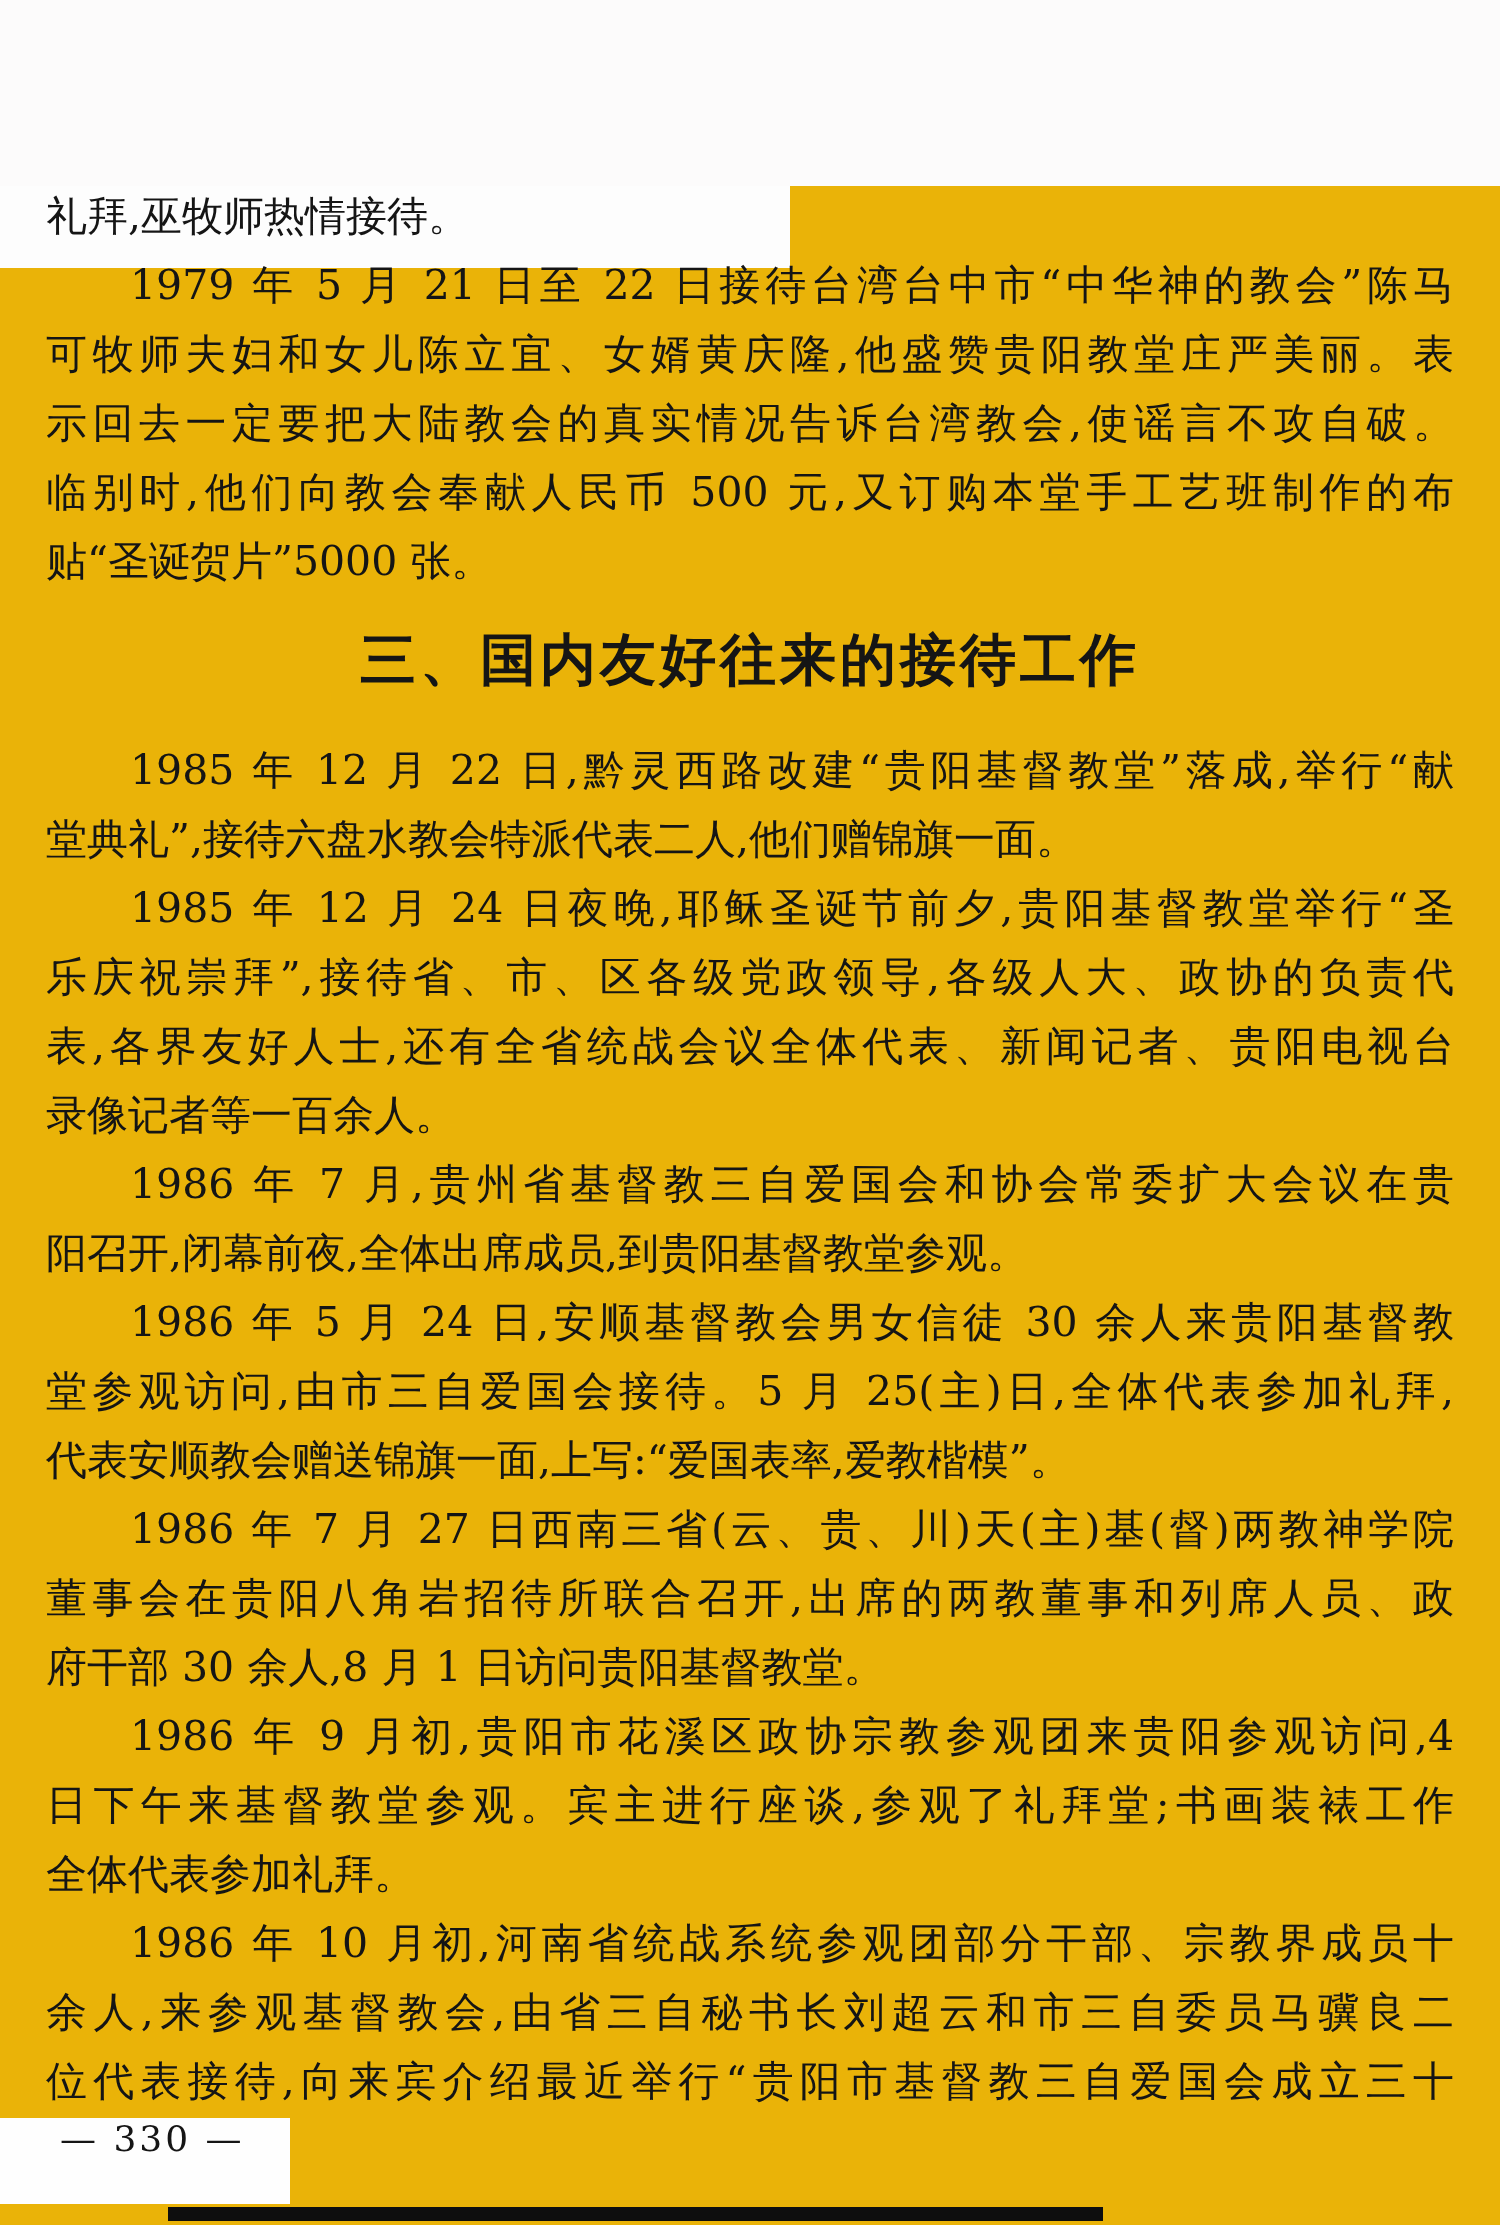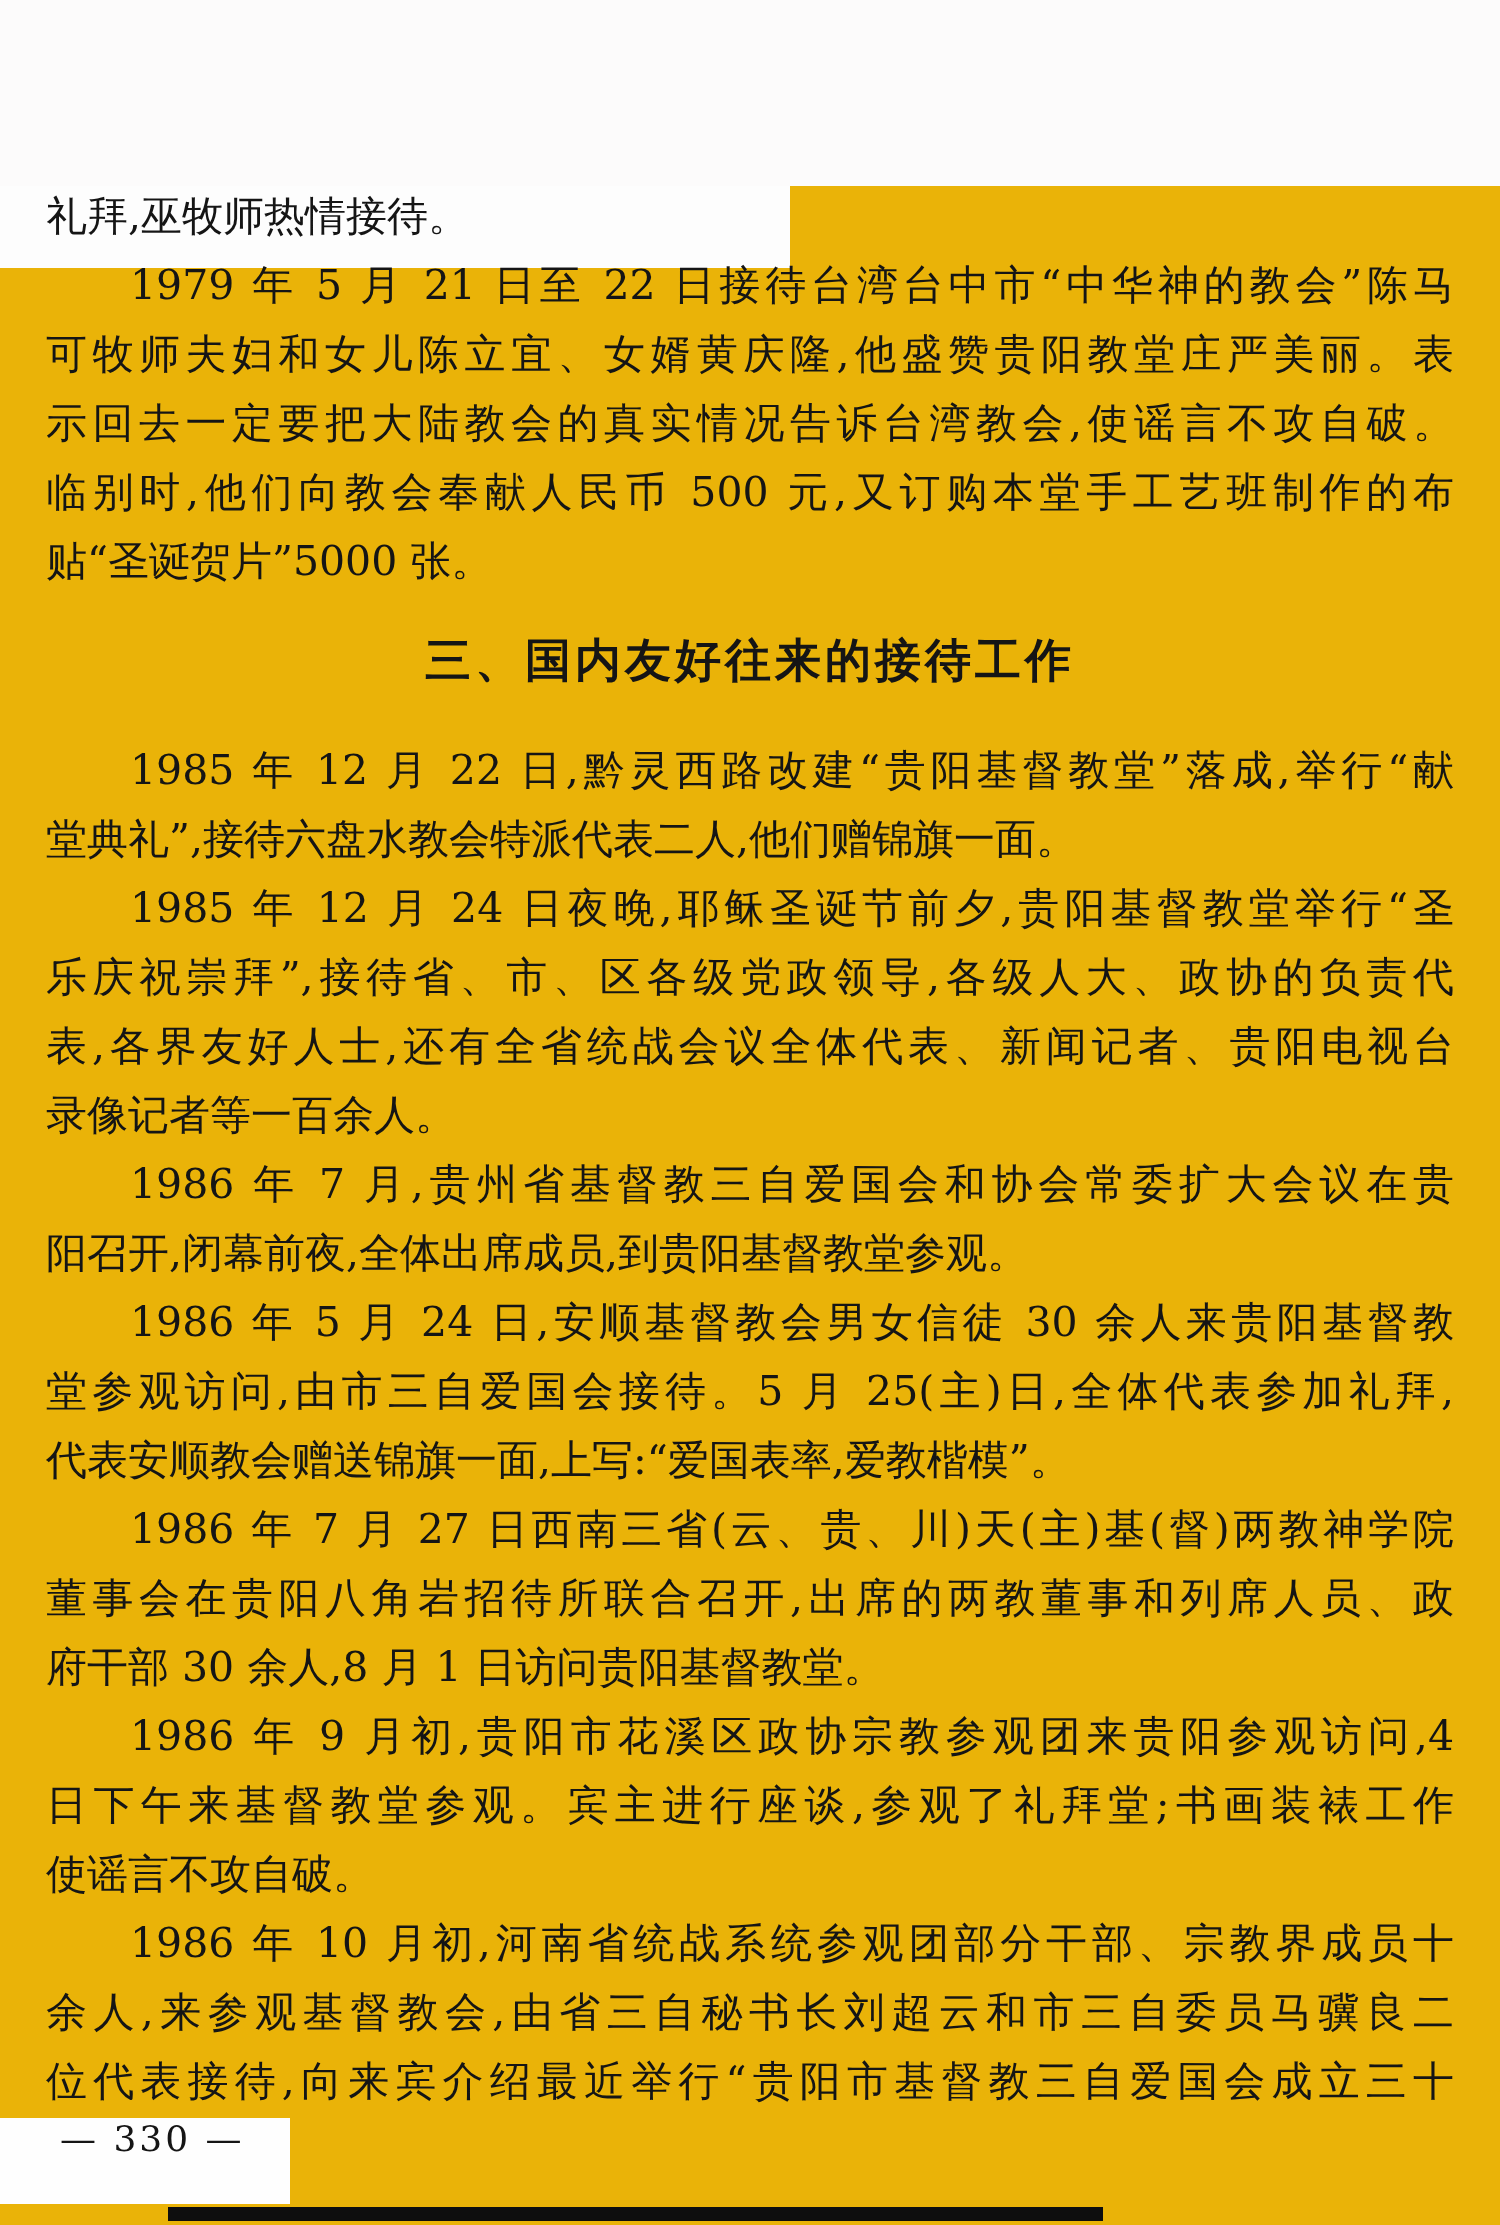--- a/index.html
+++ b/index.html
@@ -48,21 +48,21 @@
     overflow: hidden;
     text-align: justify;
     text-align-last: justify;
     text-justify: inter-character;
   }
   .line.indent { padding-left: 84px; }
   .line.end { text-align: left; text-align-last: left; }
   .heading {
     font-family: "DejaVu Sans", "Liberation Sans", sans-serif;
     font-weight: 700;
-    font-size: 46px;
+    font-size: 56px;
     line-height: 84px;
     height: 84px;
     margin-top: 22px;
     margin-bottom: 34px;
     text-align: right;
     text-align-last: center;
     letter-spacing: 4px;
     white-space: nowrap;
   }
   .page-number {
@@ -107,21 +107,21 @@
       <div class="line indent">1986 年 7 月,贵州省基督教三自爱国会和协会常委扩大会议在贵</div>
       <div class="line end">阳召开,闭幕前夜,全体出席成员,到贵阳基督教堂参观。</div>
       <div class="line indent">1986 年 5 月 24 日,安顺基督教会男女信徒 30 余人来贵阳基督教</div>
       <div class="line">堂参观访问,由市三自爱国会接待。5 月 25(主)日,全体代表参加礼拜,</div>
       <div class="line end">代表安顺教会赠送锦旗一面,上写:“爱国表率,爱教楷模”。</div>
       <div class="line indent">1986 年 7 月 27 日西南三省(云、贵、川)天(主)基(督)两教神学院</div>
       <div class="line">董事会在贵阳八角岩招待所联合召开,出席的两教董事和列席人员、政</div>
       <div class="line end">府干部 30 余人,8 月 1 日访问贵阳基督教堂。</div>
       <div class="line indent">1986 年 9 月初,贵阳市花溪区政协宗教参观团来贵阳参观访问,4</div>
       <div class="line">日下午来基督教堂参观。宾主进行座谈,参观了礼拜堂;书画装裱工作</div>
-      <div class="line end">使谣言不攻自破。</div>
+      <div class="line end">全体代表参加礼拜。</div>
       <div class="line indent">1986 年 10 月初,河南省统战系统参观团部分干部、宗教界成员十</div>
       <div class="line">余人,来参观基督教会,由省三自秘书长刘超云和市三自委员马骥良二</div>
       <div class="line">位代表接待,向来宾介绍最近举行“贵阳市基督教三自爱国会成立三十</div>
     </div>
 
   <div class="page-number">— 330 —</div>
   <div class="scan-artifact-bar"></div>
 </div>
 
 </body></html>

